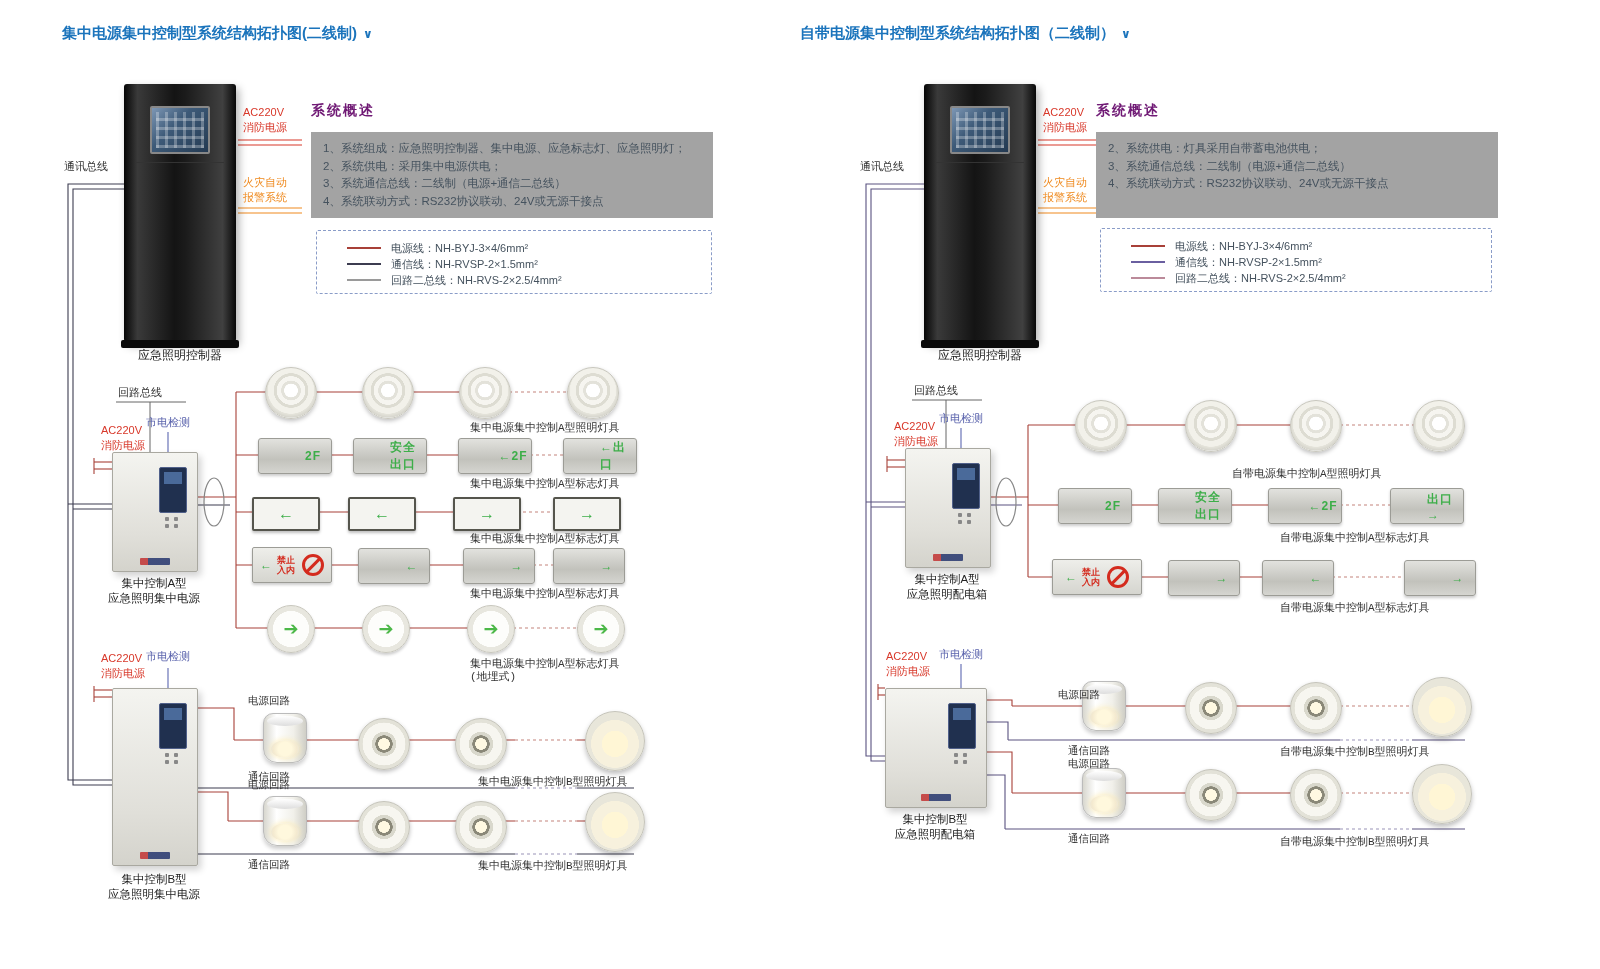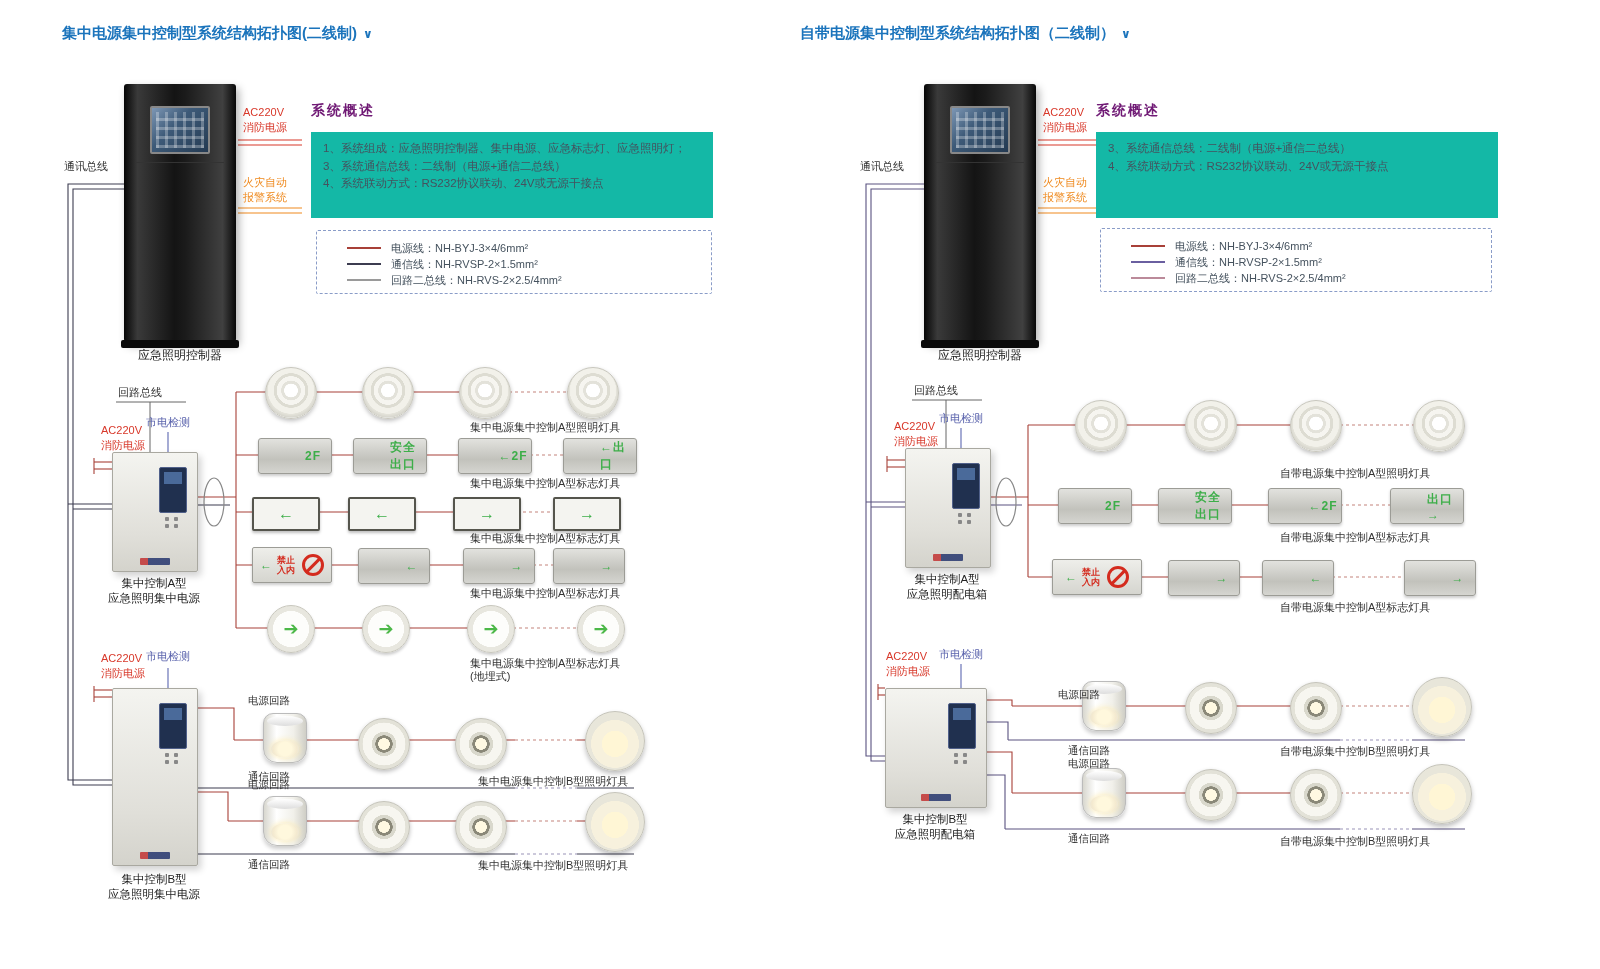--- a/index.html
+++ b/index.html
@@ -2,31 +2,31 @@
 <html><head>
 <meta charset="utf-8">
 <style>
   html,body{margin:0;padding:0;background:#fff;}
   .canvas{position:relative;width:1600px;height:969px;background:#ffffff;overflow:hidden;
           font-family:"Liberation Sans","DejaVu Sans",sans-serif;}
   .wires{position:absolute;left:0;top:0;z-index:1;}
   .ttl{position:absolute;z-index:3;font-size:15px;font-weight:bold;color:#1b74bc;white-space:nowrap;}
   .chev{font-size:12px;margin-left:6px;cursor:pointer;}
   .ovh{position:absolute;z-index:3;font-size:14px;font-weight:bold;color:#701a75;letter-spacing:2px;}
-  .ovbox{position:absolute;z-index:2;background:#14b8a6;padding:8px 12px;box-sizing:border-box;}
+  .ovbox{position:absolute;z-index:2;background:#a3a3a3;padding:8px 12px;box-sizing:border-box;}
   .ovbox div{font-size:11.5px;line-height:17.5px;color:#45525e;white-space:nowrap;}
   .legbox{position:absolute;z-index:2;border:1px dashed #8a9cc8;border-radius:2px;box-sizing:border-box;padding:9px 0 0 30px;}
   .leg-row{display:flex;align-items:center;height:16px;}
   .leg-line{width:34px;height:2px;margin-right:10px;}
   .leg-txt{font-size:11px;color:#45525e;white-space:nowrap;}
   .lbl{position:absolute;z-index:3;font-size:11px;color:#333;white-space:nowrap;line-height:13px;}
   .lbl-red{color:#d8382a;}
   .lbl-orange{color:#ef8a1f;}
   .lbl-blue{color:#5b64ad;}
-  .devlbl{position:absolute;z-index:3;font-size:11px;color:#333;white-space:nowrap;}
+  .devlbl{position:absolute;z-index:3;font-size:11px;color:#333;white-space:nowrap;font-family:Liberation Mono, monospace;}
   .boxlbl{position:absolute;z-index:3;font-size:11.5px;color:#222;text-align:center;line-height:15px;width:100px;}
   .cabinet{position:absolute;z-index:2;width:112px;height:258px;border-radius:3px;
     background:linear-gradient(90deg,#050505,#3a3a3a 12%,#141414 45%,#1b1b1b 55%,#404040 88%,#080808);
     box-shadow:3px 4px 8px rgba(0,0,0,.3);}
   .cabinet .screen{position:absolute;left:26px;top:22px;width:56px;height:44px;border:2px solid #888;border-radius:2px;
     background:linear-gradient(135deg,#7d97b5,#3d5a78 40%,#243a52);}
   .cabinet .screen::after{content:"";position:absolute;inset:4px;
     background:repeating-linear-gradient(0deg,rgba(255,255,255,.28) 0 3px,transparent 3px 9px),
                repeating-linear-gradient(90deg,rgba(255,255,255,.28) 0 3px,transparent 3px 9px);}
   .cabinet .seam{position:absolute;left:12px;right:12px;top:78px;height:1px;background:#333;}
@@ -234,20 +234,21 @@
     <div class="lbl lbl-red" style="left:243px;top:106px">AC220V</div>
     <div class="lbl lbl-red" style="left:243px;top:121px">消防电源</div>
     <div class="lbl lbl-orange" style="left:243px;top:176px">火灾自动</div>
     <div class="lbl lbl-orange" style="left:243px;top:191px">报警系统</div>
     <div class="lbl" style="left:64px;top:160px">通讯总线</div>
     <div class="boxlbl" style="left:124px;top:348px;width:112px;font-size:12px">应急照明控制器</div>
 
     <div class="ovh" style="left:311px;top:102px">系统概述</div>
     <div class="ovbox" style="left:311px;top:132px;width:402px;height:86px">
       <div>1、系统组成：应急照明控制器、集中电源、应急标志灯、应急照明灯；</div>
+      <div>2、系统供电：采用集中电源供电；</div>
       <div>3、系统通信总线：二线制（电源+通信二总线）</div>
       <div>4、系统联动方式：RS232协议联动、24V或无源干接点</div>
     </div>
 
     <div class="legbox" style="left:316px;top:230px;width:396px;height:64px">
       <div class="leg-row">
         <div class="leg-line" style="background-color: rgb(168, 64, 56);"></div>
         <div class="leg-txt">电源线：NH-BYJ-3×4/6mm²</div>
       </div>
       <div class="leg-row">
@@ -392,20 +393,21 @@
     </div>
     <div class="lbl lbl-red" style="left:1043px;top:106px">AC220V</div>
     <div class="lbl lbl-red" style="left:1043px;top:121px">消防电源</div>
     <div class="lbl lbl-orange" style="left:1043px;top:176px">火灾自动</div>
     <div class="lbl lbl-orange" style="left:1043px;top:191px">报警系统</div>
     <div class="lbl" style="left:860px;top:160px">通讯总线</div>
     <div class="boxlbl" style="left:924px;top:348px;width:112px;font-size:12px">应急照明控制器</div>
 
     <div class="ovh" style="left:1096px;top:102px">系统概述</div>
     <div class="ovbox" style="left:1096px;top:132px;width:402px;height:86px">
+      <div>2、系统供电：灯具采用自带蓄电池供电；</div>
       <div>3、系统通信总线：二线制（电源+通信二总线）</div>
       <div>4、系统联动方式：RS232协议联动、24V或无源干接点</div>
     </div>
 
     <div class="legbox" style="left:1100px;top:228px;width:392px;height:64px">
       <div class="leg-row">
         <div class="leg-line" style="background-color: rgb(168, 64, 56);"></div>
         <div class="leg-txt">电源线：NH-BYJ-3×4/6mm²</div>
       </div>
       <div class="leg-row">
@@ -432,21 +434,21 @@
     <div class="boxlbl" style="left:897px;top:572px">
       <div>集中控制A型</div>
       <div>应急照明配电箱</div>
     </div>
 
     
     <div class="downlight" style="left:1075px;top:400px"></div>
     <div class="downlight" style="left:1185px;top:400px"></div>
     <div class="downlight" style="left:1290px;top:400px"></div>
     <div class="downlight" style="left:1413px;top:400px"></div>
-    <div class="devlbl" style="left:1280px;top:466px">自带电源集中控制A型照明灯具</div>
+    <div class="devlbl" style="left:1232px;top:466px">自带电源集中控制A型照明灯具</div>
 
     
     <div class="exit-sign" style="left:1058px;top:488px;width:72px">
         <span class="t">2F</span>
       </div>
     <div class="exit-sign" style="left:1158px;top:488px;width:72px">
         <span class="t">安全出口</span>
       </div>
     <div class="exit-sign" style="left:1268px;top:488px;width:72px">
         <span class="t">←2F</span>

